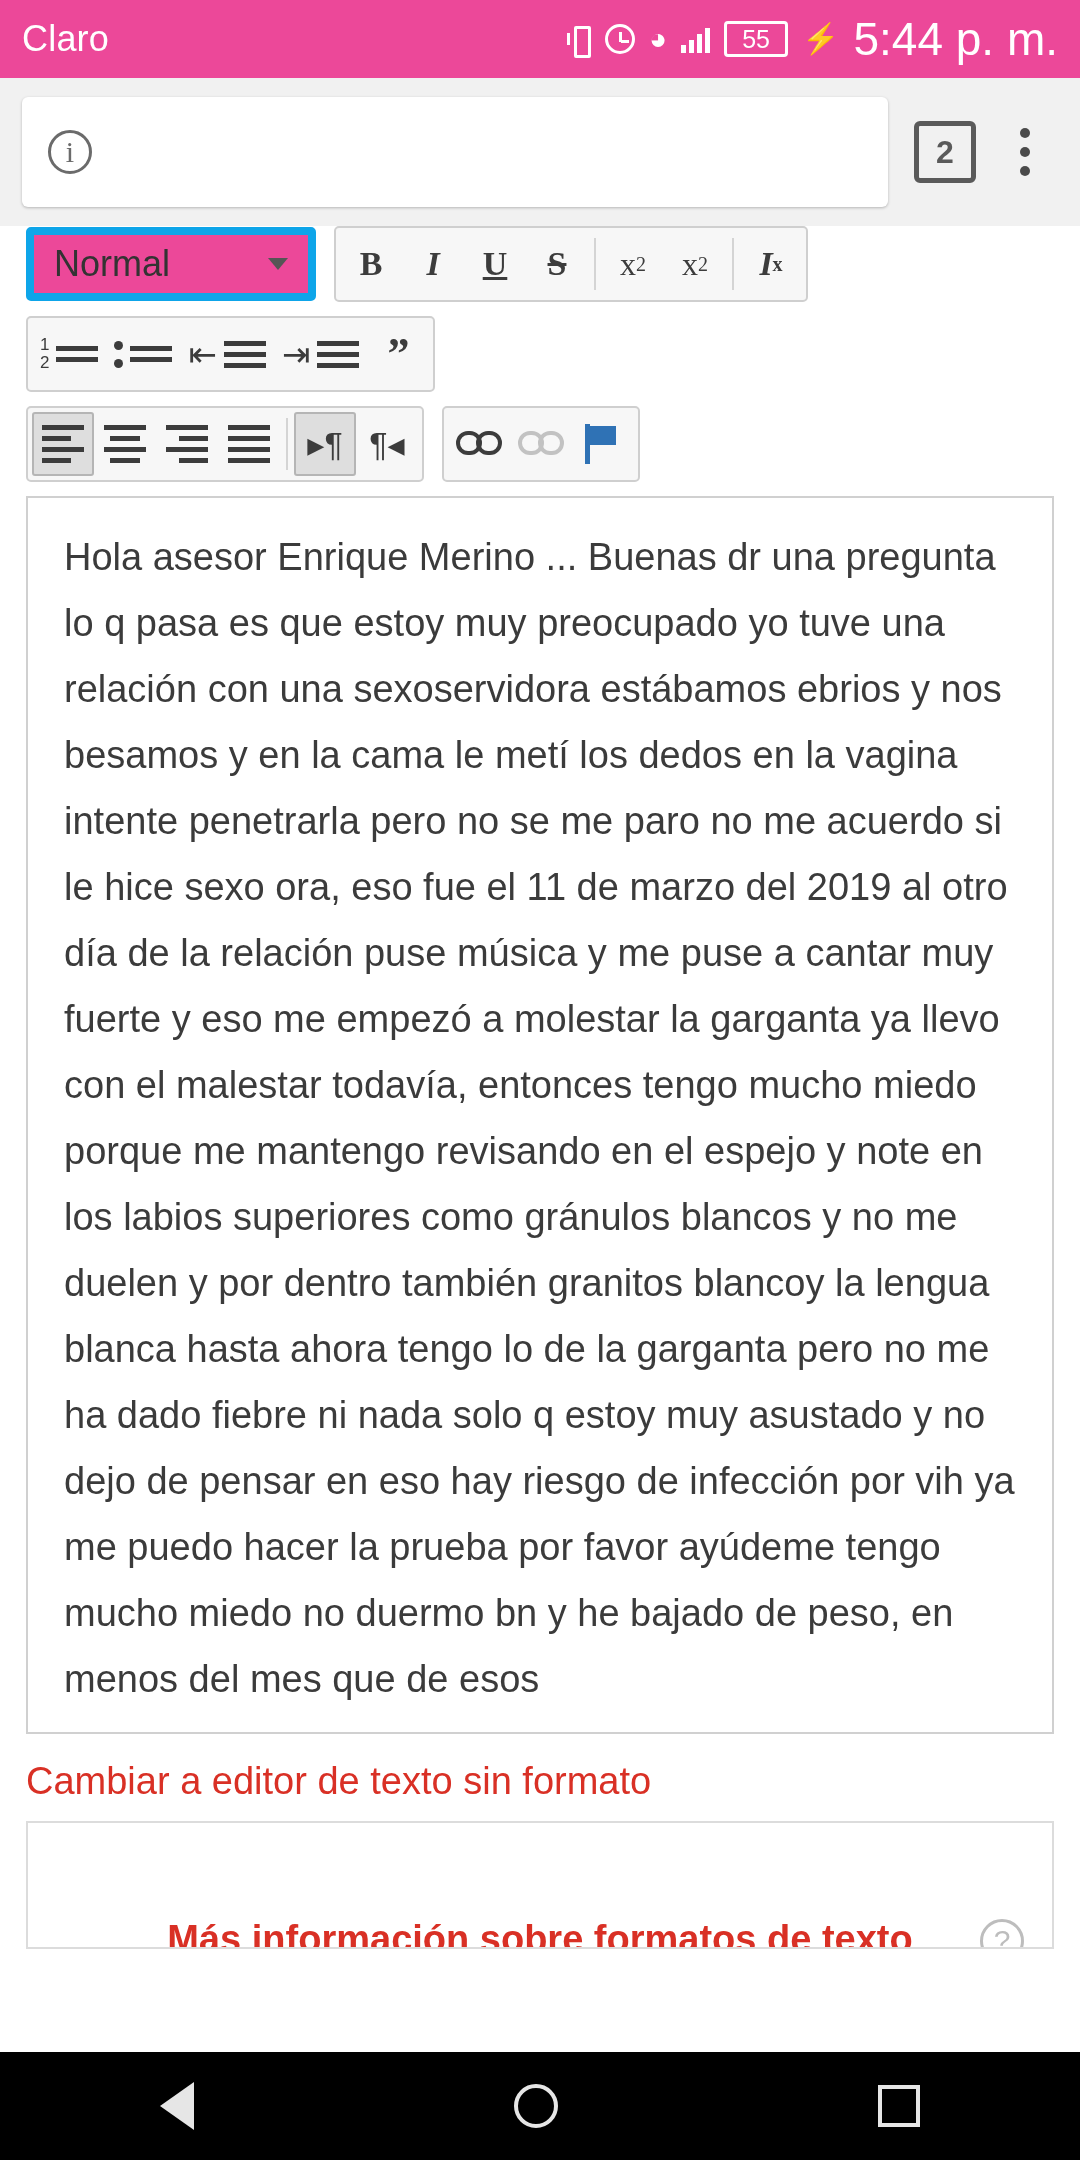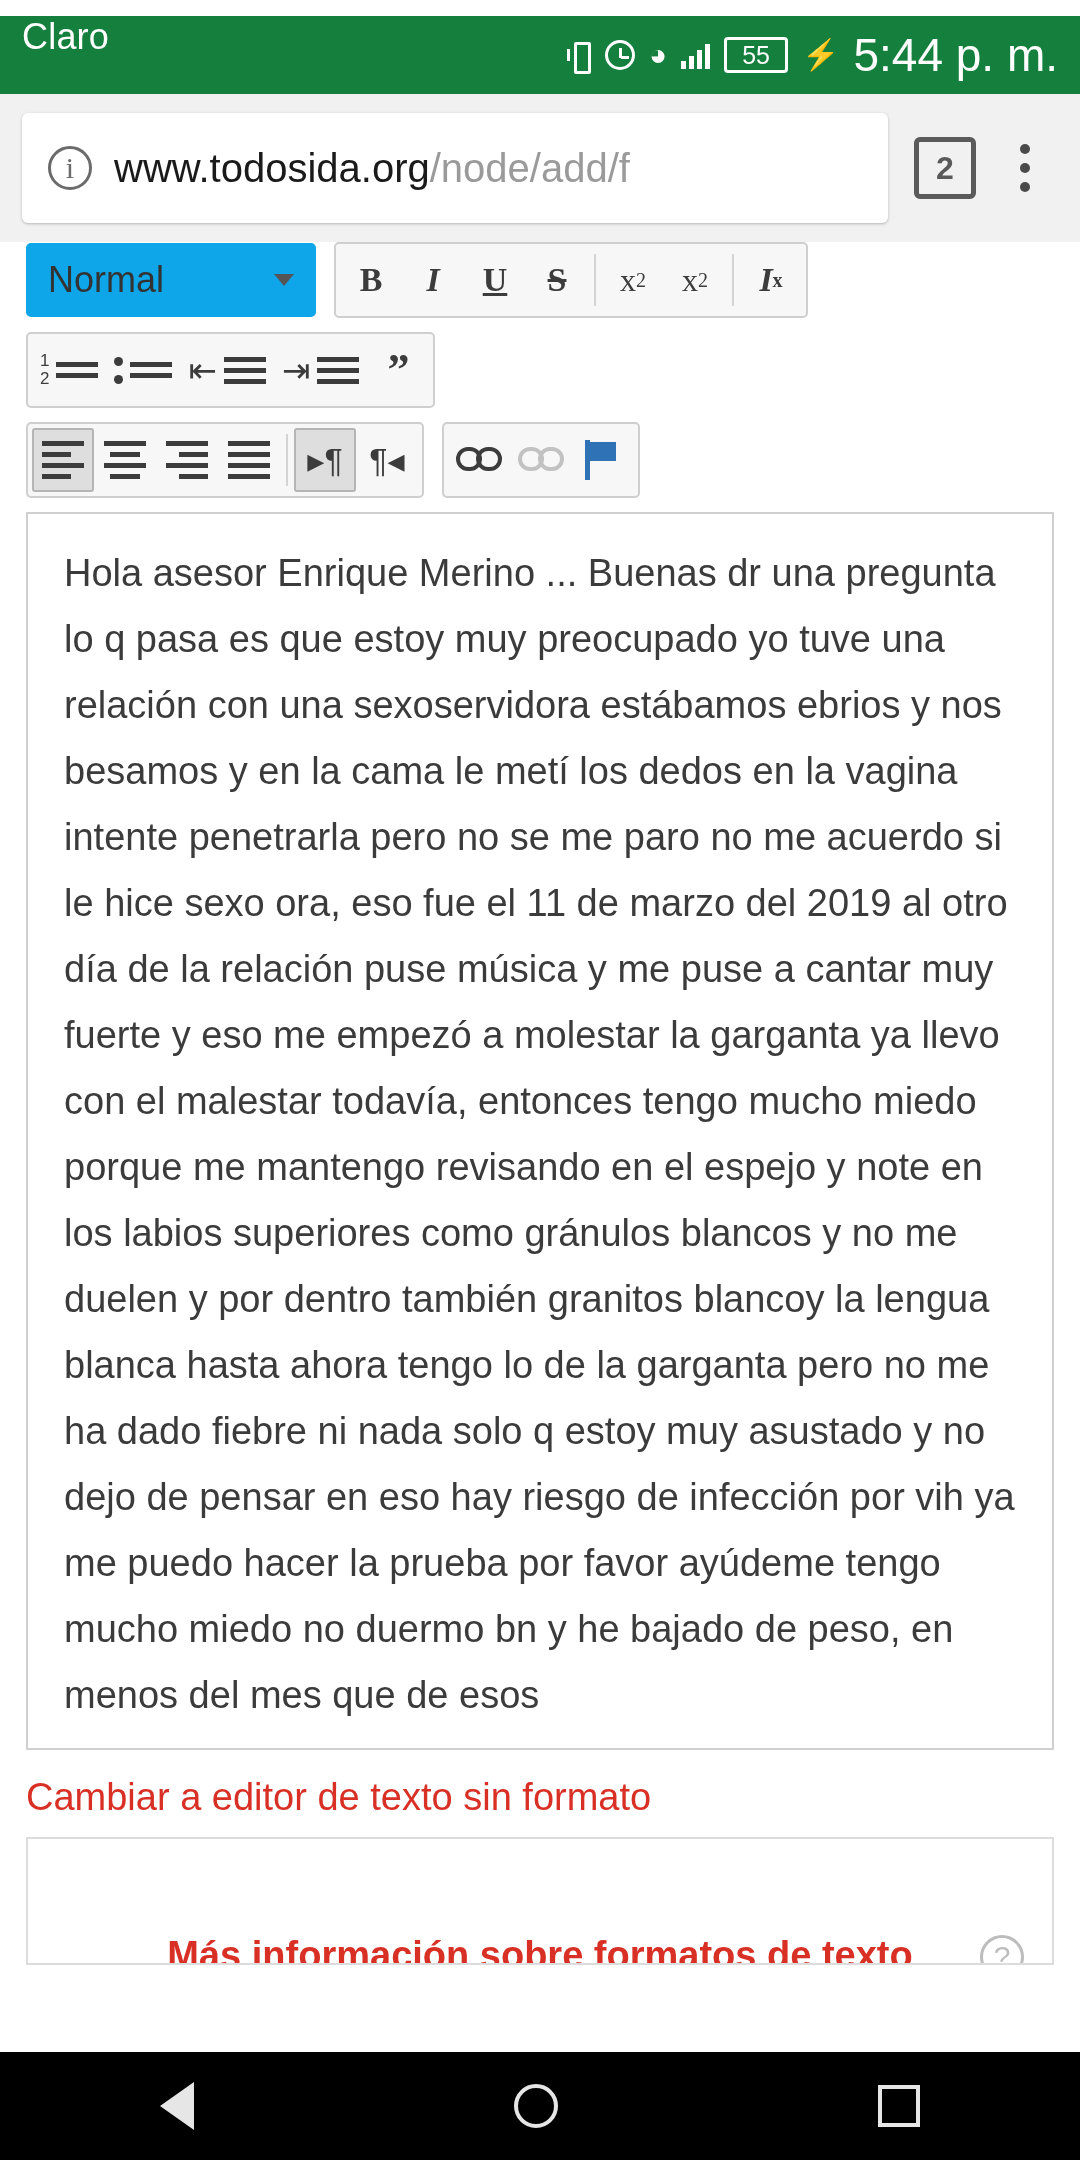--- a/index.html
+++ b/index.html
@@ -18,27 +18,27 @@
     width: 1080px;
     height: 2160px;
     background: #ffffff;
     display: flex;
     flex-direction: column;
   }
 
   
   .statusbar {
     height: 78px;
-    background: #15803d;
+    background: #ec4899;
     color: #ffffff;
     display: flex;
+    align-items: center;
     padding: 0 22px;
     box-sizing: border-box;
     flex: 0 0 auto;
-    margin-top: 16px;
   }
   .carrier {
     font-size: 36px;
     letter-spacing: 0.2px;
   }
   .status-right {
     margin-left: auto;
     display: flex;
     align-items: center;
     gap: 14px;
@@ -253,22 +253,22 @@
   .tbtn.disabled { color: #c2c2c2; }
   .sep {
     width: 2px;
     height: 52px;
     background: #d4d4d4;
     margin: 0 6px;
   }
   .styleselect {
     width: 290px;
     height: 74px;
-    background: #0ea5e9;
-    border: 2px solid #0ea5e9;
+    background: #ec4899;
+    border: 8px solid #0ea5e9;
     border-radius: 5px;
     display: flex;
     align-items: center;
     padding: 0 20px;
     box-sizing: border-box;
     font-size: 36px;
     color: #333;
   }
   .caret {
     margin-left: auto;
@@ -489,21 +489,20 @@
         </span>
       <span class="battery">55</span>
       <span class="ic bolt">⚡</span>
       <span class="clock-text">5:44 p. m.</span>
     </div>
   </div>
 
   <div class="browser-bar">
     <div class="urlbox">
       <span class="info-icon"></span>
-      <span class="url"><b>www.todosida.org</b><span>/node/add/f</span></span>
     </div>
     <div class="tabcount">2</div>
     <div class="kebab">
       <span></span>
         <span></span>
         <span></span>
     </div>
   </div>
 
   <div class="page">

